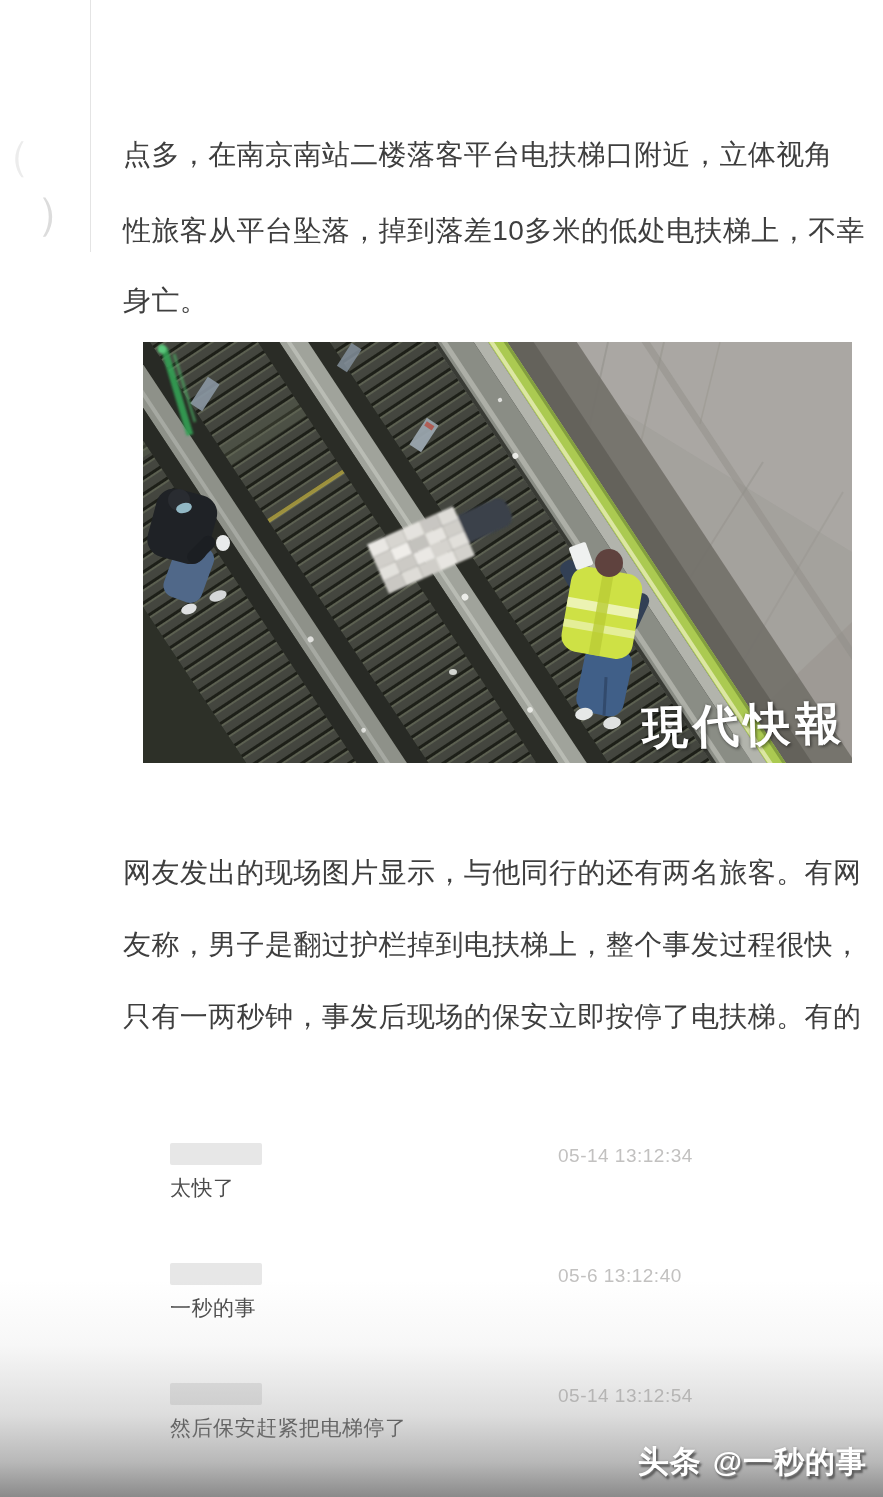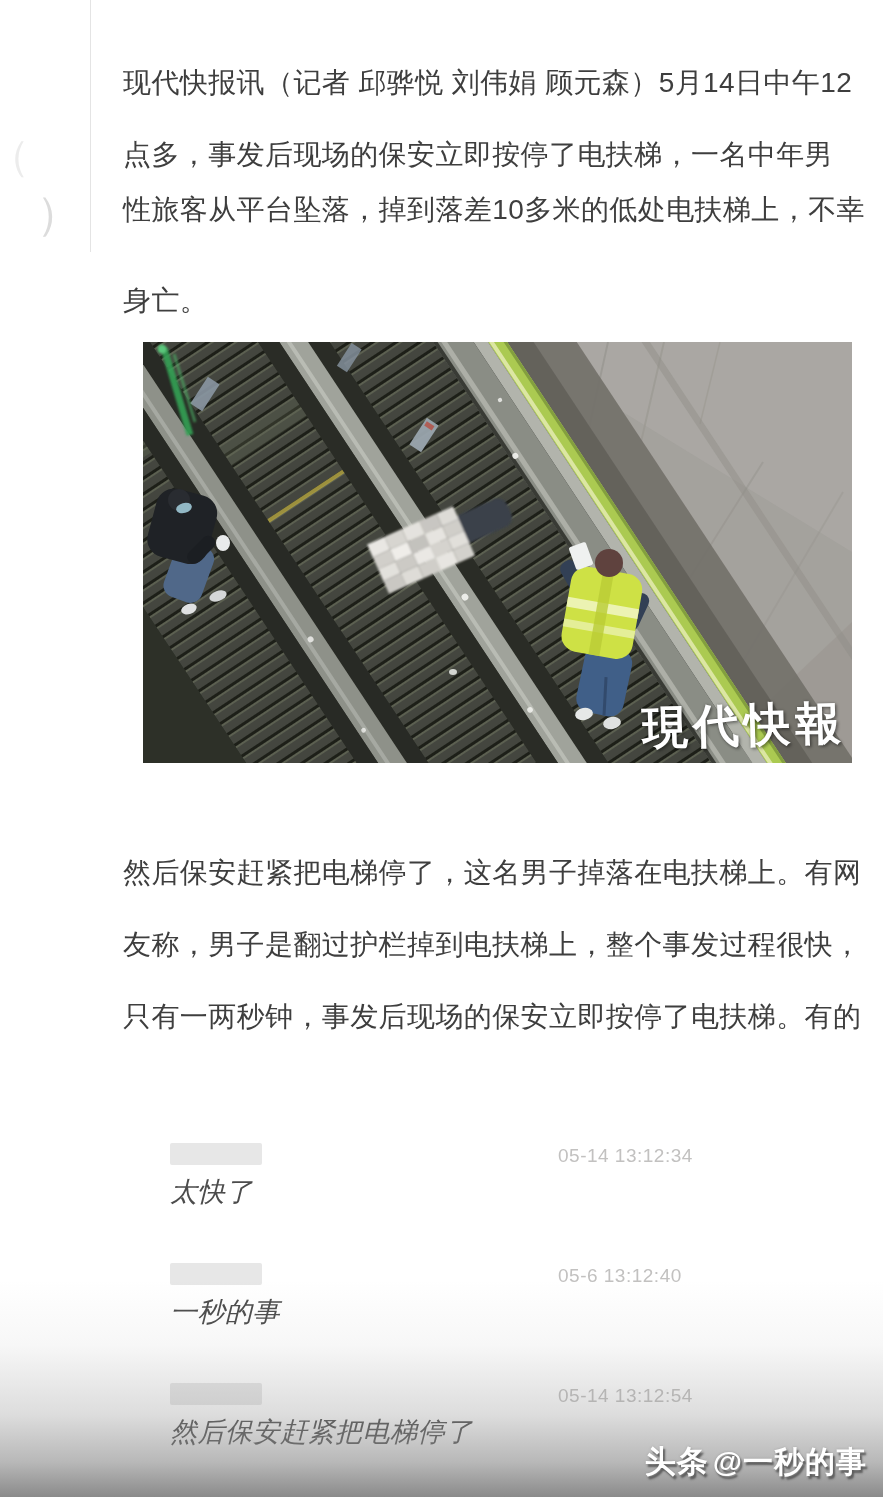--- a/index.html
+++ b/index.html
@@ -28,53 +28,52 @@
     font-family:"Liberation Serif","DejaVu Serif",serif;
     font-weight:700;font-size:46px;color:#ffffff;letter-spacing:5px;
     transform:rotate(-1.5deg);
     text-shadow:0 0 3px rgba(0,0,0,.35),2px 2px 3px rgba(0,0,0,.3);
     white-space:nowrap;
   }
   
   .comment-row{position:absolute;left:170px;width:620px;height:100px;}
   .name-blur{position:absolute;left:0;top:0;width:92px;height:22px;background:#e7e7e7;border-radius:2px;filter:blur(.6px);}
   .c-time{position:absolute;left:388px;top:2px;width:218px;text-align:left;font-size:19px;color:#c2c1c0;letter-spacing:.5px;white-space:nowrap;}
-  .c-text{position:absolute;left:0;top:31px;font-size:27px;color:#4c4c4c;letter-spacing:.5px;white-space:nowrap;font-style:italic;}
+  .c-text{position:absolute;left:0;top:31px;font-size:21px;color:#4c4c4c;letter-spacing:.5px;white-space:nowrap;}
   
   .bottom-fade{
     position:absolute;left:0;top:1280px;width:883px;height:217px;pointer-events:none;
     background:linear-gradient(to bottom,
       rgba(142,142,142,0) 0%,
       rgba(142,142,142,0.07) 30%,
       rgba(142,142,142,0.30) 62%,
       rgba(140,140,140,0.62) 84%,
       rgba(132,132,132,0.95) 100%);
   }
   .toutiao-mark{
     position:absolute;right:16px;top:1441px;
-    color:#ffffff;white-space:nowrap;display:flex;align-items:baseline;gap:4px;
+    color:#ffffff;white-space:nowrap;display:flex;align-items:baseline;gap:11px;
     text-shadow:2px 3px 2px rgba(88,88,88,.95),0 0 2px rgba(120,120,120,.5);
     margin-left:24px;
   }
   .toutiao-mark .brand{font-size:31px;font-weight:900;letter-spacing:1px;}
   .toutiao-mark .handle{font-size:30px;font-weight:700;letter-spacing:1px;}
 </style>
 </head>
 <body>
 
 <div id="page">
 
   <div class="edge-vline"></div>
   <span class="edge-mark open">（</span>
   <span class="edge-mark close">）</span>
 
   <div class="para" style="top:66px;height:260px;">
-    <div class="pline" style="top:0px">现代快报讯（记者 邱骅悦 刘伟娟 顾元森）5月14日中午12</div>
-    <div class="pline" style="top:72px">点多，事发后现场的保安立即按停了电扶梯，一名中年男</div>
-    <div class="pline" style="top:127px">性旅客从平台坠落，掉到落差10多米的低处电扶梯上，不幸</div>
+    <div class="pline" style="top:72px">点多，在南京南站二楼落客平台电扶梯口附近，立体视角</div>
+    <div class="pline" style="top:148px">性旅客从平台坠落，掉到落差10多米的低处电扶梯上，不幸</div>
     <div class="pline" style="top:218px">身亡。</div>
   </div>
 
   <div class="photo">
     <svg width="709" height="421" viewBox="0 0 709 421">
       <defs>
         <pattern id="steps" width="8" height="13" patternUnits="userSpaceOnUse">
           <rect x="0" y="0" width="8" height="13" fill="#3e4139"></rect>
           <rect x="0" y="0" width="8" height="3" fill="#161811"></rect>
           <rect x="0" y="3" width="8" height="2" fill="#575b4c"></rect>
@@ -248,21 +247,21 @@
             <rect x="-9" y="-12" width="18" height="24" rx="2" fill="#eff1f0"></rect>
           </g>
       </g>
 
       <rect x="0" y="0" width="709" height="421" fill="#ffffff" opacity="0.03"></rect>
     </svg>
     <div class="photo-watermark">現代快報</div>
   </div>
 
   <div class="para" style="top:856px;height:260px;">
-    <div class="pline" style="top:0px">然后保安赶紧把电梯停了，这名男子掉落在电扶梯上。有网</div>
+    <div class="pline" style="top:0px">网友发出的现场图片显示，与他同行的还有两名旅客。有网</div>
     <div class="pline" style="top:144px">只有一两秒钟，事发后现场的保安立即按停了电扶梯。有的</div>
     <div class="pline" style="top:72px">友称，男子是翻过护栏掉到电扶梯上，整个事发过程很快，</div>
   </div>
 
   <div class="comment-row" style="top:1143px">
     <div class="name-blur"></div>
     <div class="c-time">05-14 13:12:34</div>
     <div class="c-text">太快了</div>
   </div>
   <div class="comment-row" style="top:1263px">

